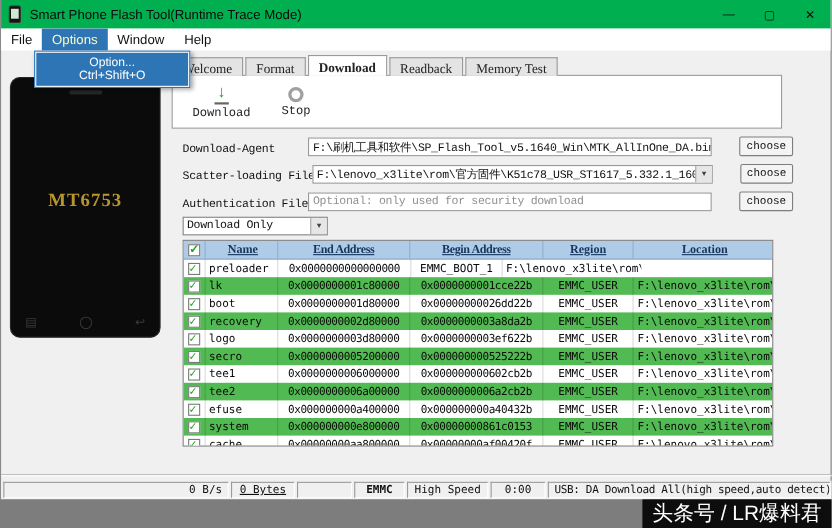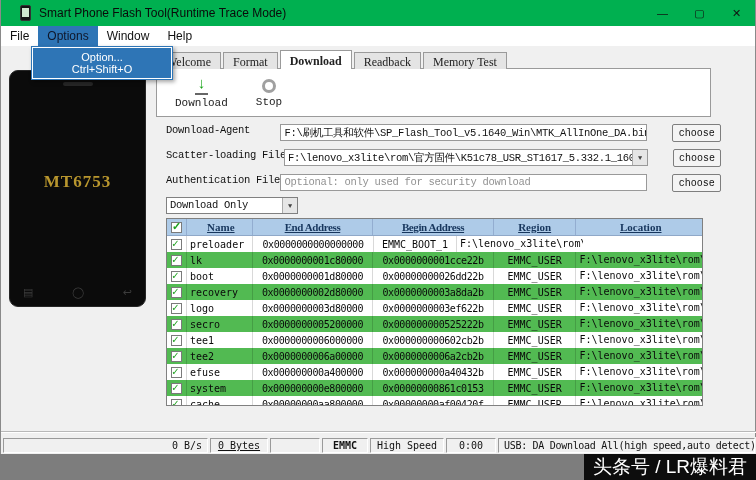--- a/index.html
+++ b/index.html
@@ -2,31 +2,31 @@
 <html><head>
 <meta charset="utf-8">
 <style>
   * { box-sizing: border-box; margin: 0; padding: 0; }
   html,body { width:756px; height:480px; }
   body { font-family: "Liberation Sans", sans-serif; background:#7d7d7d; }
   .screen { position:relative; width:756px; height:480px; overflow:hidden; background:#7d7d7d; }
   .window { position:absolute; left:0; top:0; width:756px; height:454px; background:#f0f0f0; border-left:1px solid #8a8a8a; border-right:1px solid #8a8a8a; }
 
   
-  .titlebar { position:absolute; left:0; top:0; width:100%; height:26px; background:#00b050; display:flex; align-items:center; padding-left:19px; }
+  .titlebar { position:absolute; left:0; top:0; width:100%; height:26px; background:#00b050; display:flex; align-items:center; padding-left:7px; }
   .title-icon { width:11px; height:16px; background:#141414; border:1px solid #333; border-radius:2px; position:relative; }
   .title-icon::after { content:""; position:absolute; left:1px; top:2px; right:1px; bottom:3px; background:#cfe8cf; }
   .title-text { margin-left:8px; font-size:12px; color:#0a0a0a; }
   .win-controls { margin-left:auto; display:flex; height:100%; }
   .win-btn { width:37px; height:100%; display:flex; align-items:center; justify-content:center; font-size:11px; color:#111; cursor:default; }
 
   
   .menubar { position:absolute; left:0; top:26px; width:100%; height:20px; background:#ffffff; display:flex; align-items:stretch; font-size:12px; color:#111; }
   .menuitem { padding:3px 9px 0 9px; }
-  .menuitem.active { background:#2e75b6; color:#0f172a; }
+  .menuitem.active { background:#2e75b6; color:#fef9c3; }
 
   
   .menu-popup { position:absolute; left:30px; top:46px; width:142px; background:#fff; border:1px solid #2e75b6; padding:1px; z-index:20; box-shadow:2px 2px 4px rgba(0,0,0,0.35); }
   .popup-item { display:flex; justify-content:space-between; align-items:center; background:#2e75b6; color:#fff; font-size:11px; padding:3px 6px;flex-direction:column; }
 
   
   .phone { position:absolute; left:8px; top:70px; width:137px; height:237px; background:#0b0b0b; border:1px solid #262626; border-radius:9px; }
   .phone-speaker { width:30px; height:4px; background:#262626; border-radius:2px; margin:11px auto 0 auto; }
   .phone-model { margin-top:86px; text-align:center; font-family:"Liberation Serif", serif; font-weight:bold; font-size:17px; letter-spacing:1px; color:#b8962e; }
   .phone-nav { position:absolute; bottom:7px; left:0; width:100%; display:flex; justify-content:space-between; padding:0 13px; color:#3c3c3c; font-size:11px; }
@@ -36,21 +36,21 @@
   .tab { background:#e4e4e4; border:1px solid #9a9a9a; border-bottom:none; padding:2px 9px 1px 9px; margin-right:2px; margin-top:2px; height:17px; }
   .tab.active { background:#ffffff; font-weight:bold; height:19px; margin-top:0; padding-top:3px; }
 
   
   .panel { position:absolute; left:155px; top:68px; width:555px; height:49px; background:#ffffff; border:1px solid #9a9a9a; display:flex; align-items:center; padding-left:18px; gap:28px; }
   .toolbtn { display:flex; flex-direction:column; align-items:center; font-family:"Liberation Mono", monospace; font-size:11px; color:#222; }
   .dl-icon { color:#17a317; font-size:15px; line-height:15px; font-weight:bold; border-bottom:2px solid #666; padding:0 2px 1px 2px; margin-bottom:2px; }
   .stop-icon { width:14px; height:14px; border-radius:50%; border:3px solid #a0a0a0; margin:2px 0 3px 0; background:#fff; }
 
   
-  .frow { position:absolute; left:165px; width:555px; height:18px; display:flex; align-items:flex-start; }
+  .frow { position:absolute; left:165px; width:555px; height:18px; display:flex; align-items:flex-end; }
   .flabel { width:118px; font-family:"Liberation Mono", monospace; font-size:10.5px; letter-spacing:-0.3px; color:#111; white-space:nowrap; }
   .ffield { position:relative; width:378px; height:17px; background:#fff; border:1px solid #999; font-family:"Liberation Mono", monospace; font-size:10.5px; letter-spacing:-0.3px; padding:1px 3px; white-space:nowrap; overflow:hidden; color:#111; }
   .ffield.placeholder { color:#919191; }
   .combo-arrow { position:absolute; right:0; top:0; width:15px; height:100%; background:#e6e6e6; border-left:1px solid #aaa; display:flex; align-items:center; justify-content:center; font-size:7px; color:#444; }
   .choose { width:50px; height:18px; margin-left:25px; background:#f4f4f4; border:1px solid #7e7e7e; border-radius:2px; display:flex; align-items:center; justify-content:center; font-family:"Liberation Mono", monospace; font-size:10px; color:#111; }
 
   
   .mode-combo { position:absolute; left:165px; top:197px; width:132px; height:17px; background:#fff; border:1px solid #808080; font-family:"Liberation Mono", monospace; font-size:10.5px; padding:1px 3px; }
 
   

